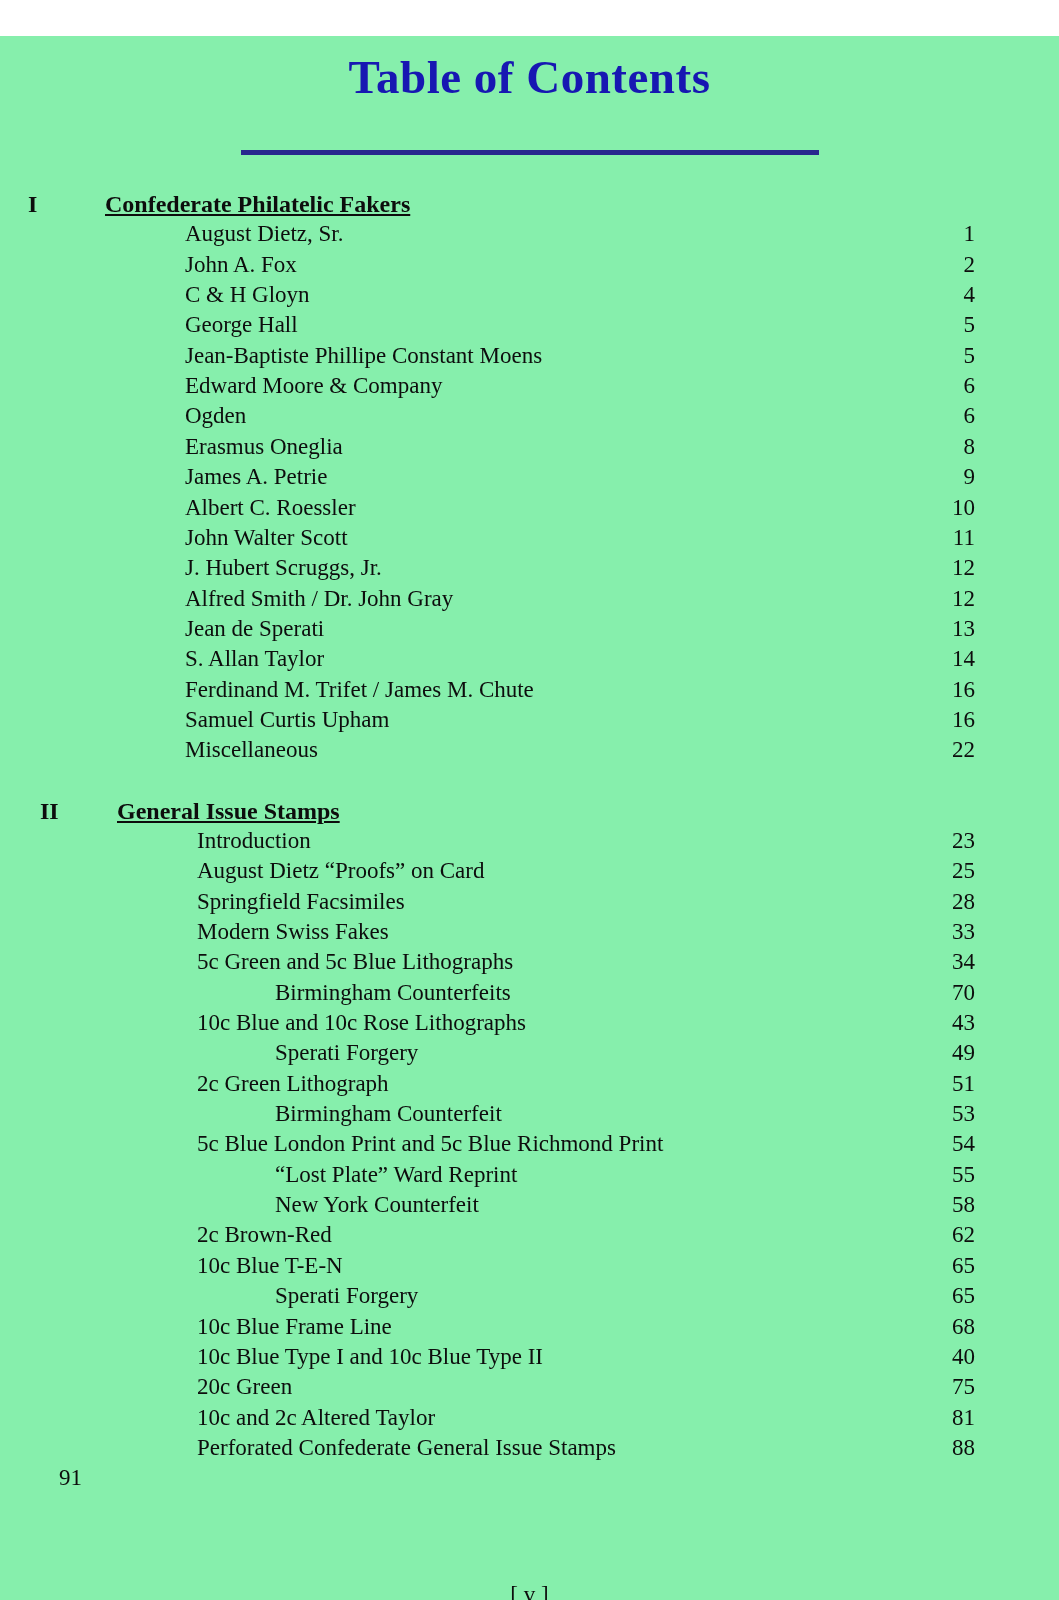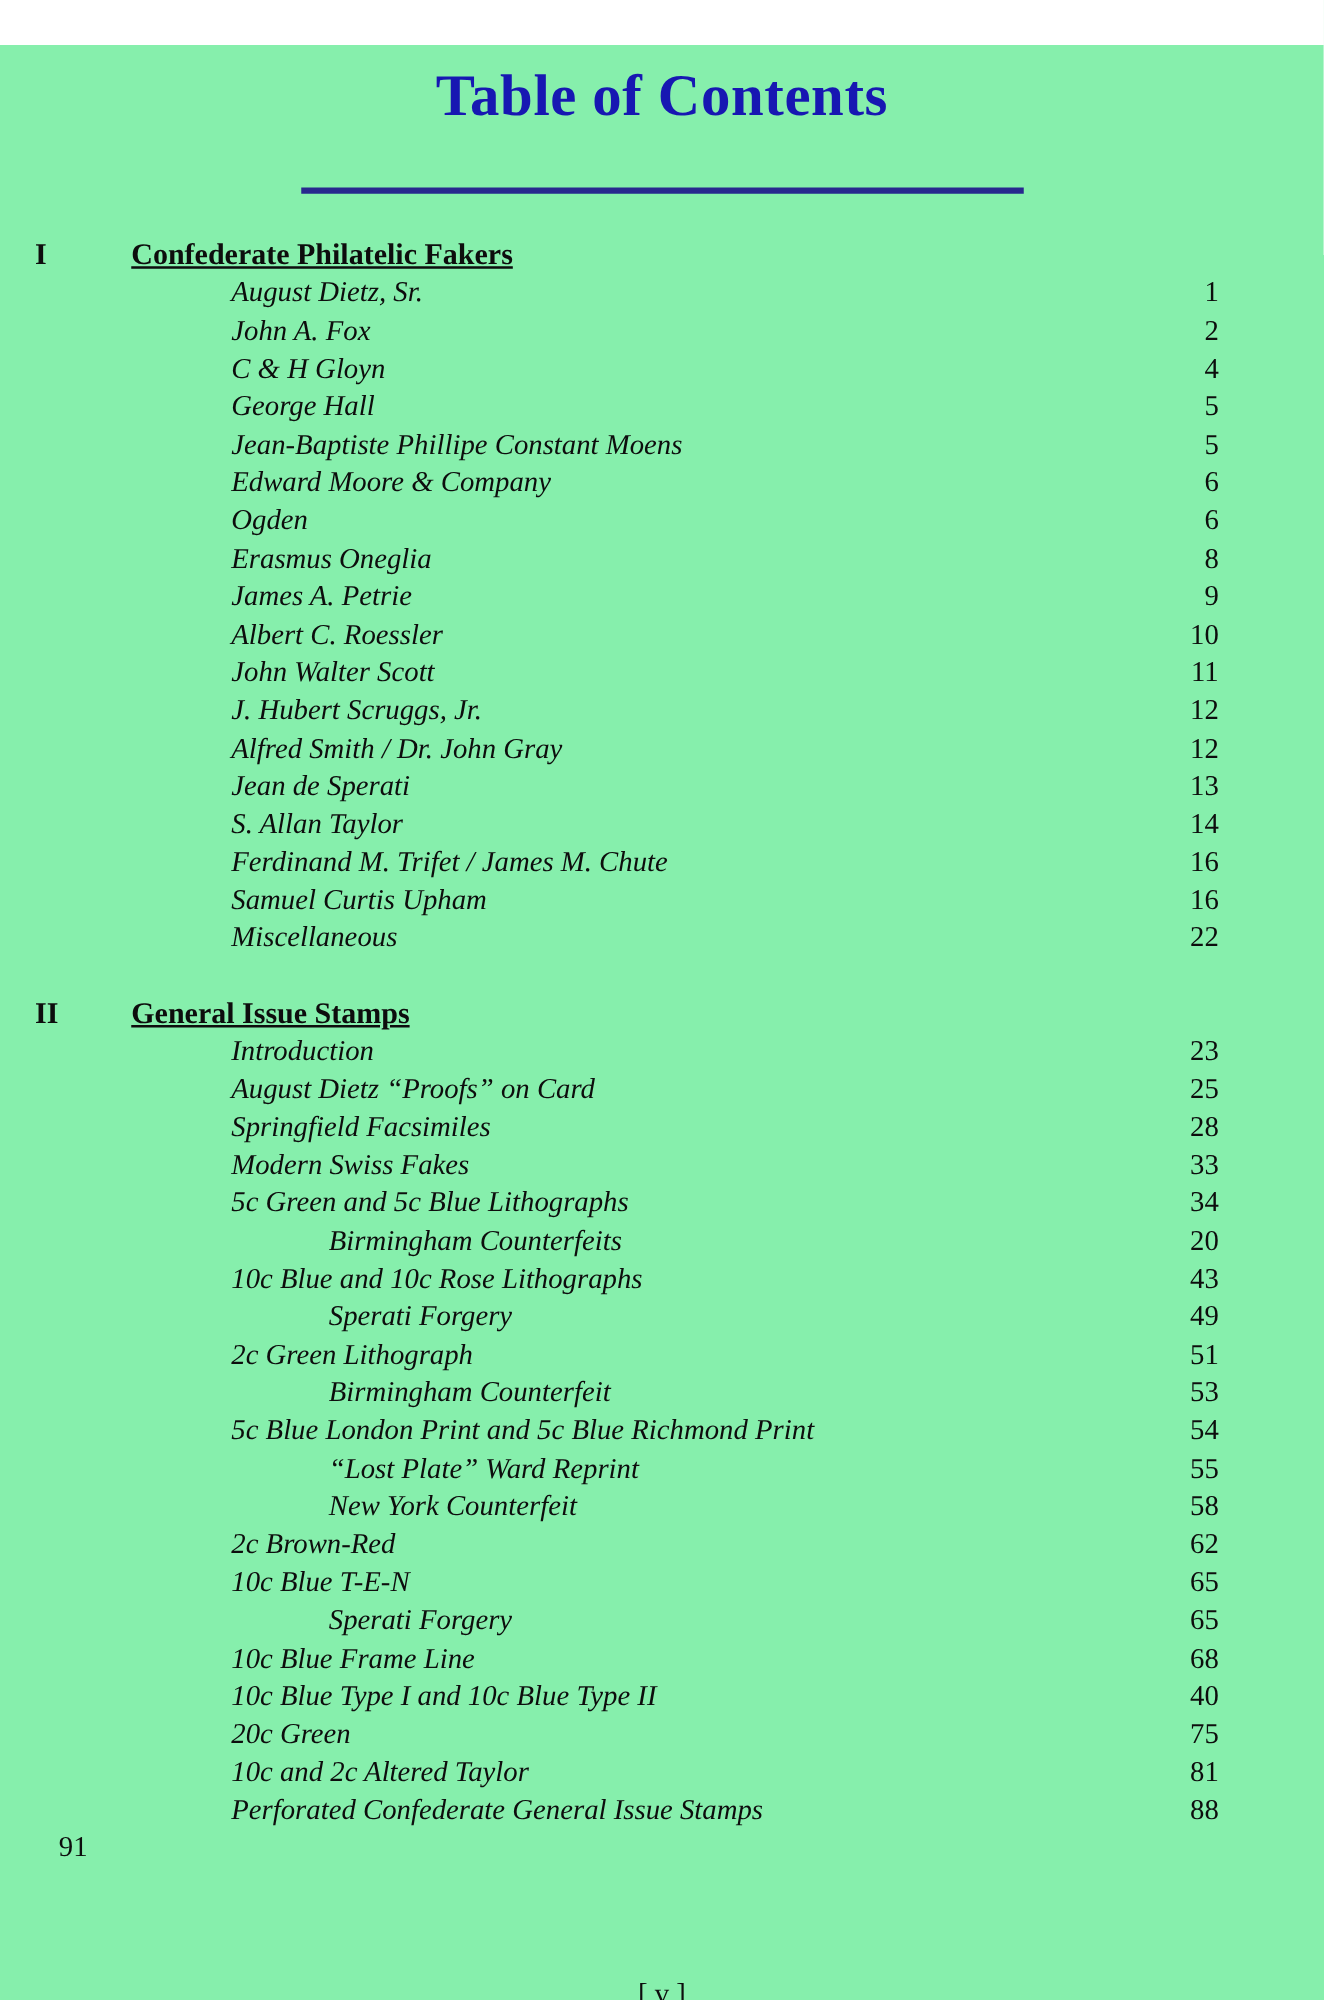--- a/index.html
+++ b/index.html
@@ -30,20 +30,21 @@
     width: 578px;
     height: 5px;
     margin: 46px auto 0 auto;
     background: #28288e;
   }
   .toc-body {
     margin-top: 34px;
   }
   .toc-section + .toc-section {
     margin-top: 30px;
+    padding-left: 12px;
   }
   .section-header {
     padding-left: 28px;
     font-weight: bold;
     font-size: 24px;
     line-height: 30.4px;
     text-decoration: underline;
   }
   .section-numeral {
     display: inline-block;
@@ -54,21 +55,20 @@
   }
   .toc-row {
     display: flex;
     font-size: 23px;
     line-height: 30.35px;
   }
   .toc-label {
     flex: 1;
     white-space: nowrap;
     overflow: hidden;
-    font-style: italic;
   }
   .level-1 .toc-label { padding-left: 185px; }
   .level-2 .toc-label { padding-left: 263px; }
   .toc-page {
     width: 70px;
     text-align: right;
     margin-right: 84px;
     flex: 0 0 auto;
   }
   .page-footer {
@@ -179,21 +179,21 @@
         <div class="toc-row level-1">
           <span class="toc-label">Modern Swiss Fakes</span>
           <span class="toc-page">33</span>
         </div>
         <div class="toc-row level-1">
           <span class="toc-label">5c Green and 5c Blue Lithographs</span>
           <span class="toc-page">34</span>
         </div>
         <div class="toc-row level-2">
           <span class="toc-label">Birmingham Counterfeits</span>
-          <span class="toc-page">20</span>
+          <span class="toc-page">70</span>
         </div>
         <div class="toc-row level-1">
           <span class="toc-label">10c Blue and 10c Rose Lithographs</span>
           <span class="toc-page">43</span>
         </div>
         <div class="toc-row level-2">
           <span class="toc-label">Sperati Forgery</span>
           <span class="toc-page">49</span>
         </div>
         <div class="toc-row level-1">

